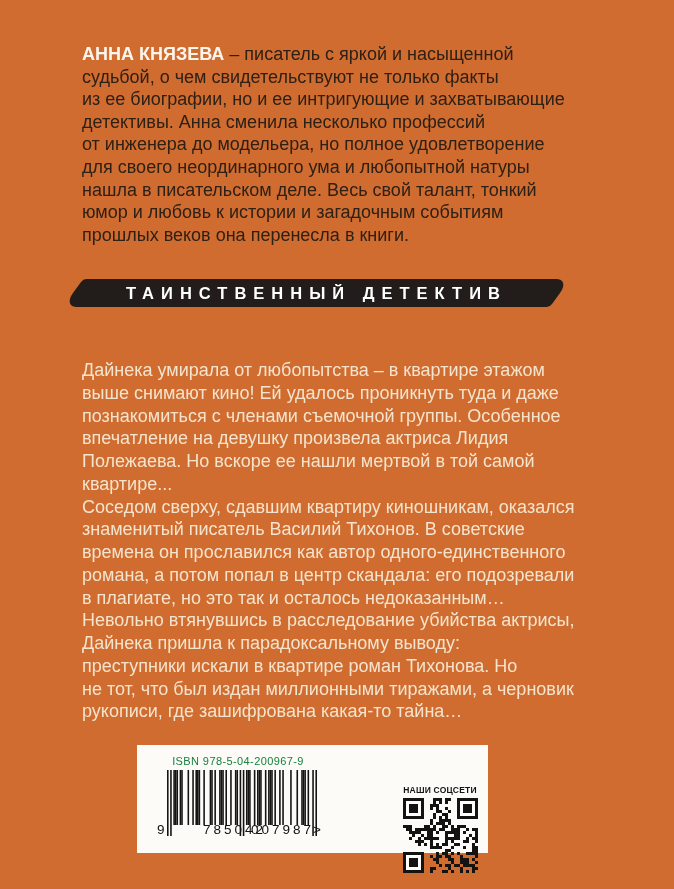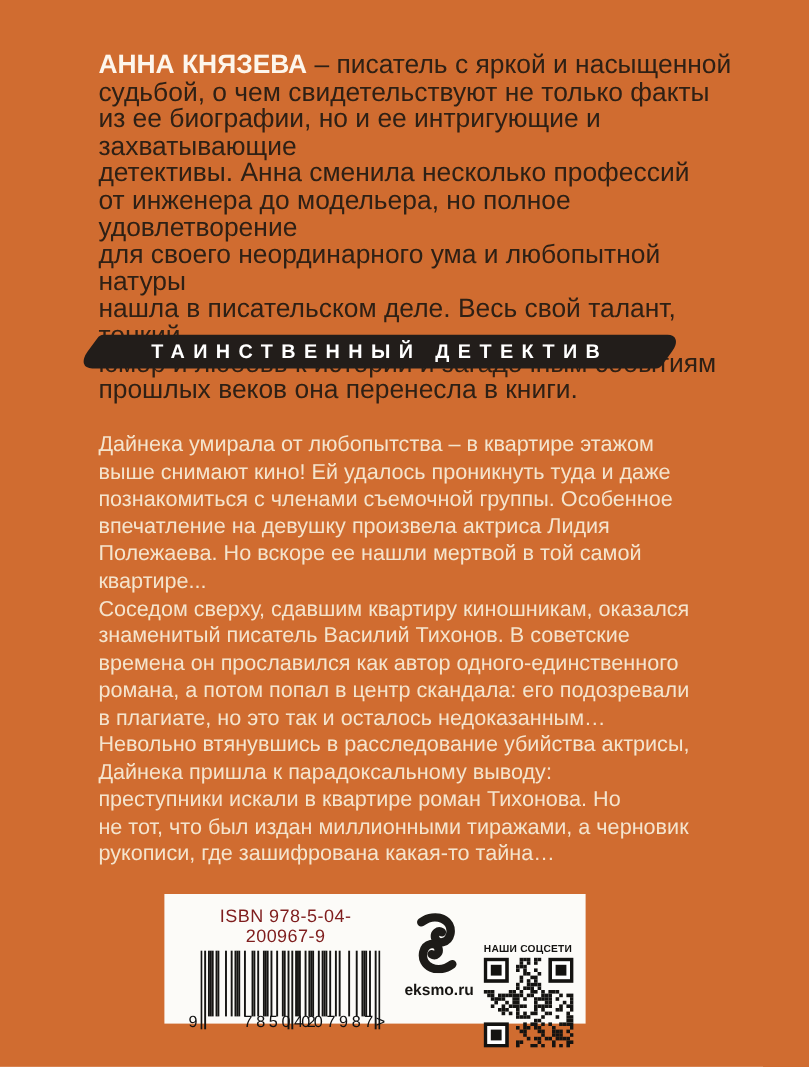--- a/index.html
+++ b/index.html
@@ -6,41 +6,41 @@
     --bg:#d06c30; --bio-ink:#2e2015; --bio-bold:#fdf6ec;
     --ann-ink:#f4e4cd; --banner-bg:#221d1a; --banner-ink:#ffffff;
     --box-bg:#fcfbf8; --box-ink:#1b1a18;
   }
   html,body{margin:0;padding:0;}
   body{font-family:"Liberation Sans", sans-serif;}
   .cover{position:relative;width:674px;height:889px;background:var(--bg);overflow:hidden;}
 
   
   .bio{position:absolute;left:82px;top:43px;width:532px;
-       font-size:22px;line-height:22.6px;color:var(--bio-ink);font-weight:500;}
+       font-size:18px;line-height:22.6px;color:var(--bio-ink);font-weight:500;}
   .bio .author-name{color:var(--bio-bold);font-weight:700;}
   .pre-lines{white-space:pre-line;}
 
   
   .banner{position:absolute;left:73px;top:279px;width:487px;height:28px;
           background:var(--banner-bg);transform:skewX(-36deg);
           border-radius:3px 14px 3px 14px;}
   .banner-label{display:block;transform:skewX(36deg);text-align:center;
           line-height:28px;color:var(--banner-ink);font-weight:700;
           font-size:16.5px;letter-spacing:7px;white-space:nowrap;}
 
   
   .annotation{position:absolute;left:82px;top:331px;width:545px;
           font-size:18px;line-height:22.75px;color:var(--ann-ink);margin-top:28px;}
 
   
   .footer-box{position:absolute;left:137px;top:745px;width:351px;height:108px;
           background:var(--box-bg);color:var(--box-ink);}
   .barcode-col{position:absolute;left:20px;top:10px;width:162px;text-align:center;}
-  .isbn{font-size:15px;letter-spacing:0.4px;color:#7f1d1d;}
+  .isbn{font-size:11px;letter-spacing:0.4px;color:#15803d;}
   .barcode-svg{display:block;margin:3px 0 0 10px;}
   .bar-digits{position:relative;height:14px;margin-top:-13px;font-size:13.5px;
           line-height:14px;color:#111;text-align:left;}
   .bar-digits .d0{position:absolute;left:0;}
   .bar-digits .d1{position:absolute;left:24px;letter-spacing:3px;margin-left:22px;}
   .bar-digits .d2{position:absolute;left:94px;letter-spacing:3px;}
   .bar-digits .d3{position:absolute;right:-2px;}
   .logo-col{position:absolute;left:200px;top:16px;width:54px;text-align:center;}
   .eksmo-logo{display:block;margin:0 auto;}
   .site{font-weight:700;font-size:13px;margin-top:6px;color:#171512;}
@@ -140,29 +140,20 @@
           <rect x="148.42" y="0" width="1.58" height="66" fill="#151412"></rect>
         </svg>
       <div class="bar-digits">
         <span class="d0">9</span>
         <span class="d1">785042</span>
         <span class="d2">007987</span>
         <span class="d3">&gt;</span>
       </div>
     </div>
 
-    <div class="logo-col">
-      <svg class="eksmo-logo" width="38" height="50" viewBox="0 0 90 120">
-        <g fill="none" stroke="#1d1b18" stroke-width="17" stroke-linecap="round">
-          <path d="M 14 18 C 44 -4 78 14 72 42 C 68 60 46 64 42 50 C 39 40 48 33 55 38"></path>
-          <path d="M 76 102 C 46 124 12 106 18 78 C 22 60 44 56 48 70 C 51 80 42 87 35 82"></path>
-        </g>
-      </svg>
-      <div class="site">eksmo.ru</div>
-    </div>
 
     <div class="qr-col">
       <div class="qr-label">НАШИ СОЦСЕТИ</div>
       <svg id="qr" class="qr-svg" width="75" height="75">
           <rect x="0" y="0" width="21" height="21" fill="#141311"></rect>
           <rect x="3" y="3" width="15" height="15" fill="#fff"></rect>
           <rect x="6" y="6" width="9" height="9" fill="#141311"></rect>
           <rect x="54" y="0" width="21" height="21" fill="#141311"></rect>
           <rect x="57" y="3" width="15" height="15" fill="#fff"></rect>
           <rect x="60" y="6" width="9" height="9" fill="#141311"></rect>

